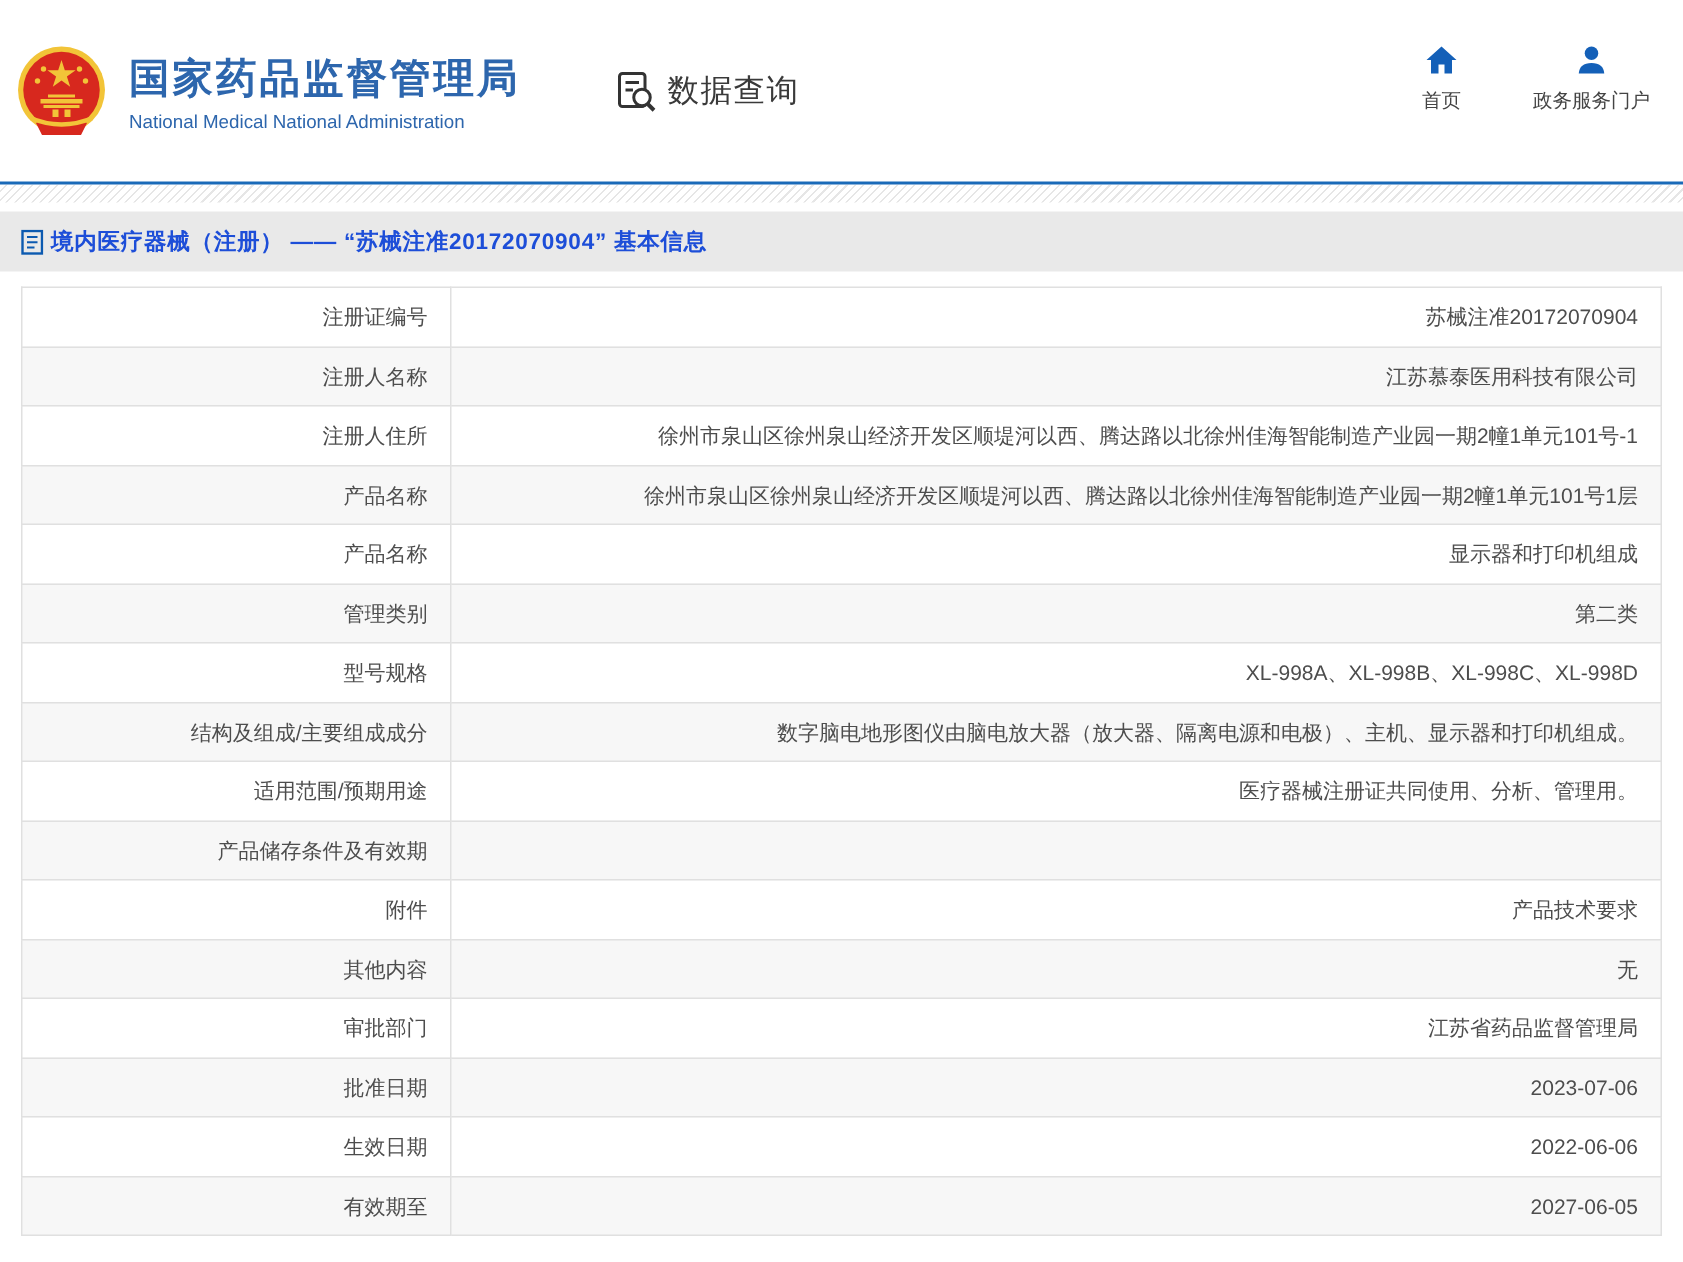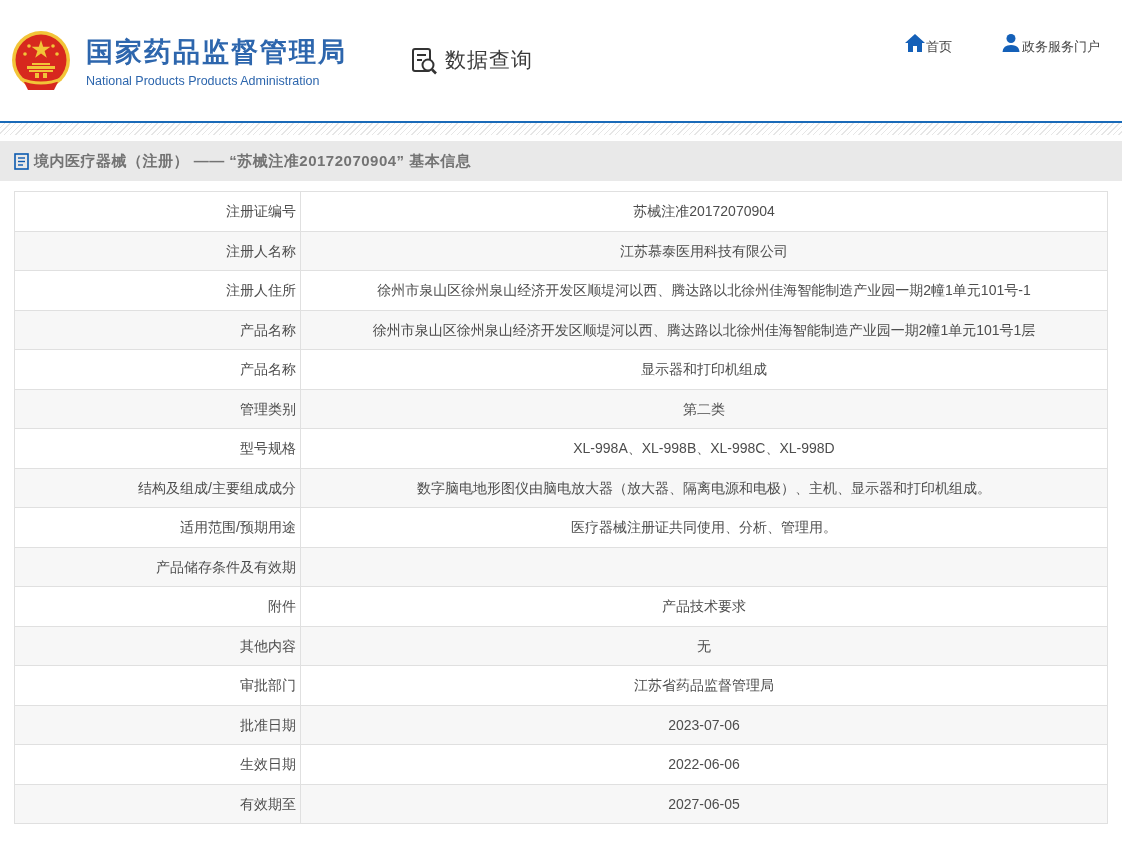--- a/index.html
+++ b/index.html
@@ -10,42 +10,42 @@
   .header { position: relative; height: 123px; background: #fff;
     display: flex; align-items: center; border-bottom: 2px solid #1a6ab8; }
   .logo-wrap { margin-left: 10px; width: 62px; height: 62px; flex: 0 0 auto; }
   .title-block { margin-left: 14px; }
   .site-title { font-size: 27px; font-weight: bold; color: #2d66ad; letter-spacing: 2px; }
   .site-subtitle { font-size: 12.5px; color: #2d66ad; margin-top: 4px; }
   .section-block { display: flex; align-items: flex-start; margin-left: 62px; }
   .section-block svg { margin-right: 6px; }
   .section-title { font-size: 21px; color: #3a3a3a; letter-spacing: 1px; }
   .header-nav { position: absolute; right: 22px; top: 30px; display: flex; gap: 48px; }
-  .nav-item { display: flex; flex-direction: row; align-items: center; cursor: pointer; }
+  .nav-item { display: flex; flex-direction: column; align-items: center; cursor: pointer; }
   .nav-item .nav-label { font-size: 13px; color: #444; margin-top: 8px; white-space: nowrap; }
 
   
   .hatch { height: 12px; background:
     repeating-linear-gradient(135deg, #ffffff 0px, #ffffff 3px, #e6e6e6 3px, #e6e6e6 4px); }
 
   
   .crumb-bar { margin-top: 6px; height: 40px; background: #e9e9e9;
     display: flex; align-items: center; padding-left: 14px; }
   .crumb-bar svg { margin-right: 5px; flex: 0 0 auto; }
-  .crumb-text { font-size: 15px; color: #737373; font-weight: bold; letter-spacing: 0.5px; }
+  .crumb-text { font-size: 15px; color: #1d4ed8; font-weight: bold; letter-spacing: 0.5px; }
 
   
   .table-wrap { margin: 10px 14px 0 14px; }
   table.info { width: 100%; border-collapse: collapse; table-layout: fixed; }
   table.info tr { background: #fff; }
   table.info tr:nth-child(even) { background: #f7f7f7; }
   table.info td { border: 1px solid #e0e0e0; font-size: 14px; color: #4d4d4d;
-    padding: 7px 4px; line-height: 1.75; vertical-align: middle; }
+    padding: 7px 15px; line-height: 1.75; vertical-align: middle; }
   td.cell-label { width: 286px; text-align: right; color: #4d4d4d; }
-  td.cell-value { text-align: center; word-break: break-all; }
+  td.cell-value { text-align: right; word-break: break-all; }
 </style>
 </head>
 <body>
 
 <div class="header">
   <div class="logo-wrap">
     <svg width="62" height="62" viewBox="0 0 62 62">
       <circle cx="31" cy="30" r="29" fill="#f2c438"></circle>
       <circle cx="31" cy="30" r="25.5" fill="#d7281e"></circle>
       <path d="M14 52 L24 46 L31 54 L38 46 L48 52 L44 60 L18 60 Z" fill="#d7281e"></path>
@@ -57,21 +57,21 @@
       <rect x="17" y="36" width="28" height="3" fill="#f2c438"></rect>
       <rect x="19" y="40" width="24" height="2" fill="#f2c438"></rect>
       <rect x="22" y="33" width="18" height="2" fill="#f2c438"></rect>
       <rect x="25" y="43" width="4" height="5" fill="#f2c438"></rect>
       <rect x="33" y="43" width="4" height="5" fill="#f2c438"></rect>
       <path d="M10 47 Q31 56 52 47 L52 50 Q31 59 10 50 Z" fill="#f2c438"></path>
     </svg>
   </div>
   <div class="title-block">
     <div class="site-title">国家药品监督管理局</div>
-    <div class="site-subtitle">National Products Products Administration</div>
+    <div class="site-subtitle">National Medical National Administration</div>
   </div>
   <div class="section-block">
     <svg width="30" height="30" viewBox="0 0 30 30">
       <rect x="4" y="3" width="17" height="22" rx="2" fill="none" stroke="#333" stroke-width="2"></rect>
       <line x1="8" y1="9" x2="17" y2="9" stroke="#333" stroke-width="2"></line>
       <line x1="8" y1="14" x2="13" y2="14" stroke="#333" stroke-width="2"></line>
       <circle cx="19" cy="19" r="5.5" fill="#fff" stroke="#333" stroke-width="2"></circle>
       <line x1="23" y1="23.5" x2="27" y2="27.5" stroke="#333" stroke-width="2.6"></line>
     </svg>
     <span class="section-title">数据查询</span>

